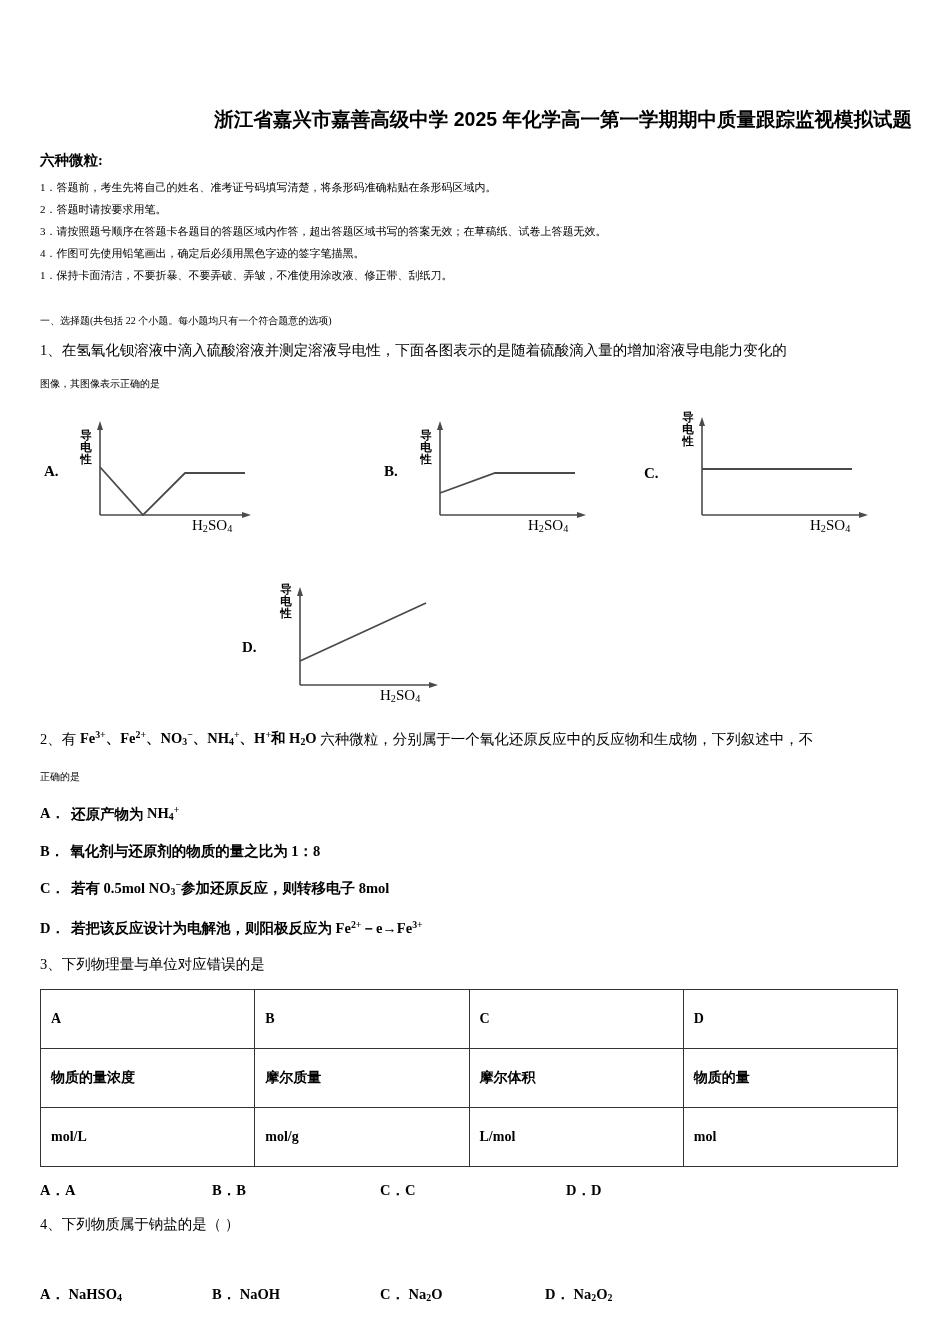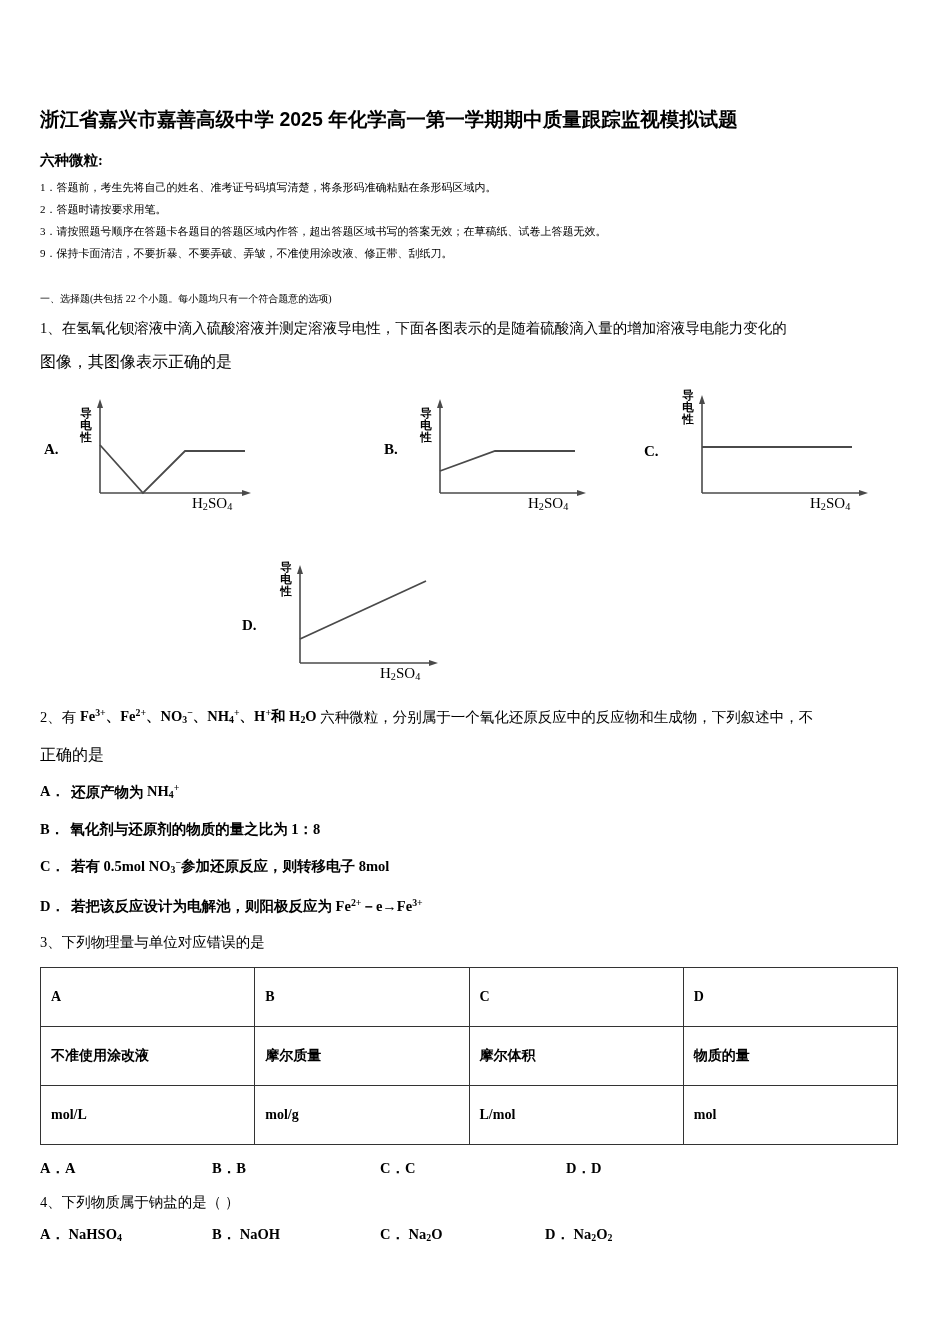--- a/index.html
+++ b/index.html
@@ -28,21 +28,21 @@
     top: 0;
     width: 872px;
   }
 
   
   .doc-title {
     font-family: "Liberation Sans", "DejaVu Sans", sans-serif;
     font-weight: bold;
     font-size: 19.5px;
     letter-spacing: 0px;
-    text-align: left;
+    text-align: right;
     margin-top: 108px;
     margin-bottom: 0;
     line-height: 1.2;
     white-space: nowrap;
   }
 
   
   .notes {
     margin-top: 22px;
   }
@@ -65,21 +65,21 @@
     line-height: 20px;
   }
 
   
   .q-stem {
     font-size: 14.5px;
     line-height: 34px;
     margin-top: 2px;
   }
   .q-stem-2 {
-    font-size: 16px;
+    font-size: 10px;
     line-height: 34px;
   }
   .opt-line {
     font-size: 14.5px;
     font-weight: bold;
     line-height: 34px;
   }
   .opt-line .lbl { margin-right: 6px; }
 
   sub { font-size: 0.68em; vertical-align: -0.22em; }
@@ -140,36 +140,37 @@
     line-height: 34px;
     margin-top: 6px;
   }
   .q4-opts {
     position: relative;
     height: 26px;
     font-size: 14.5px;
     font-weight: bold;
     margin-top: 6px;
   }
-  .q4-opts span.ch { position: absolute; }
+  .q4-opts span.ch { position: absolute; margin-top: 38px; }
 </style>
 </head>
 <body>
 
 <div class="page">
  <div class="content">
 
   <div class="doc-title">浙江省嘉兴市嘉善高级中学 2025 年化学高一第一学期期中质量跟踪监视模拟试题</div>
 
   <div class="notes">
     <div class="notes-head">六种微粒:</div>
     <div class="note-line">1．答题前，考生先将自己的姓名、准考证号码填写清楚，将条形码准确粘贴在条形码区域内。</div>
     <div class="note-line">2．答题时请按要求用笔。</div>
     <div class="note-line">3．请按照题号顺序在答题卡各题目的答题区域内作答，超出答题区域书写的答案无效；在草稿纸、试卷上答题无效。</div>
-    <div class="note-line">9．保持卡面清洁，不要折暴、不要弄破、弄皱，不准使用涂改液、修正带、刮纸刀。</div>
+    <div class="note-line">4．作图可先使用铅笔画出，确定后必须用黑色字迹的签字笔描黑。</div>
+    <div class="note-line">1．保持卡面清洁，不要折暴、不要弄破、弄皱，不准使用涂改液、修正带、刮纸刀。</div>
   </div>
 
   <div class="section-head">一、选择题(共包括 22 个小题。每小题均只有一个符合题意的选项)</div>
 
   <div class="q-stem"><span>1、</span><span>在氢氧化钡溶液中滴入硫酸溶液并测定溶液导电性，下面各图表示的是随着硫酸滴入量的增加溶液导电能力变化的</span></div>
   <div class="q-stem-2">图像，其图像表示正确的是</div>
 
   <div class="figs-row">
 
     <div class="fig" style="left:0px; top:8px;">
@@ -248,21 +249,21 @@
 
   <table class="qtable">
     <tbody>
           <tr>
       <td class="hdr">A</td>
       <td class="hdr">B</td>
       <td class="hdr">C</td>
       <td class="hdr">D</td>
     </tr>
     <tr>
-      <td>不准使用涂改液</td>
+      <td>物质的量浓度</td>
       <td>摩尔质量</td>
       <td>摩尔体积</td>
       <td>物质的量</td>
     </tr>
     <tr>
       <td>mol/L</td>
       <td>mol/g</td>
       <td>L/mol</td>
       <td>mol</td>
     </tr>

